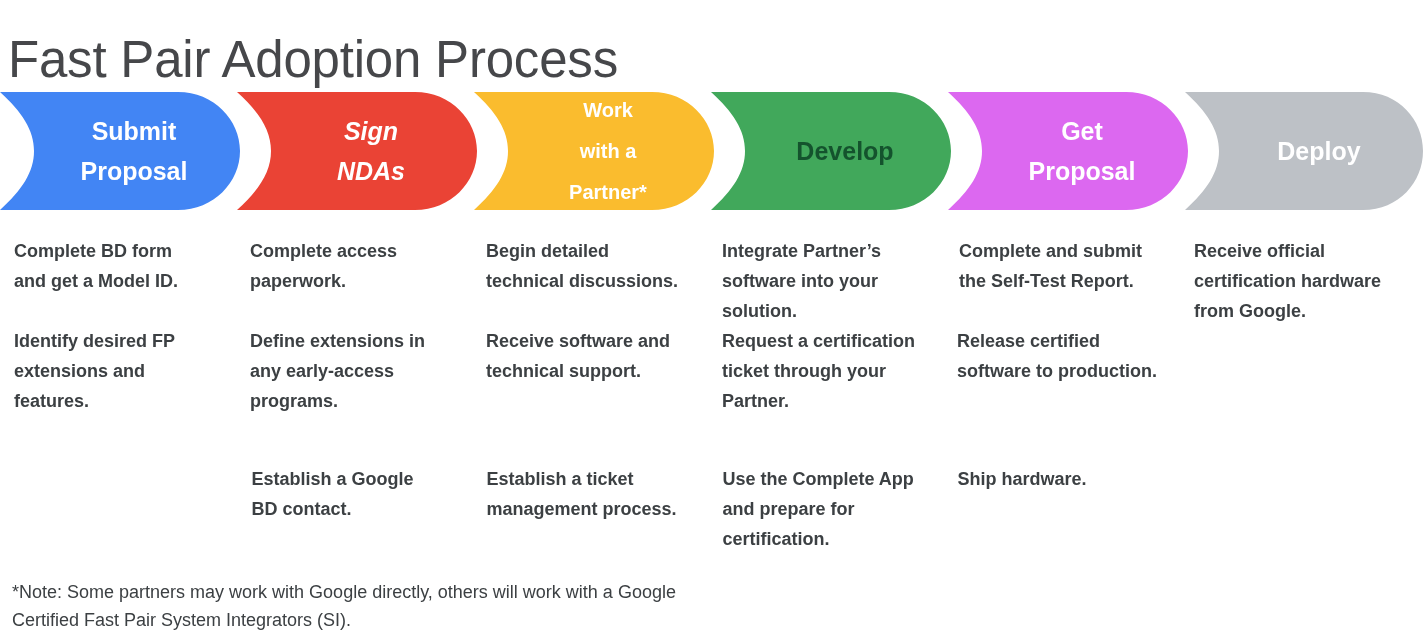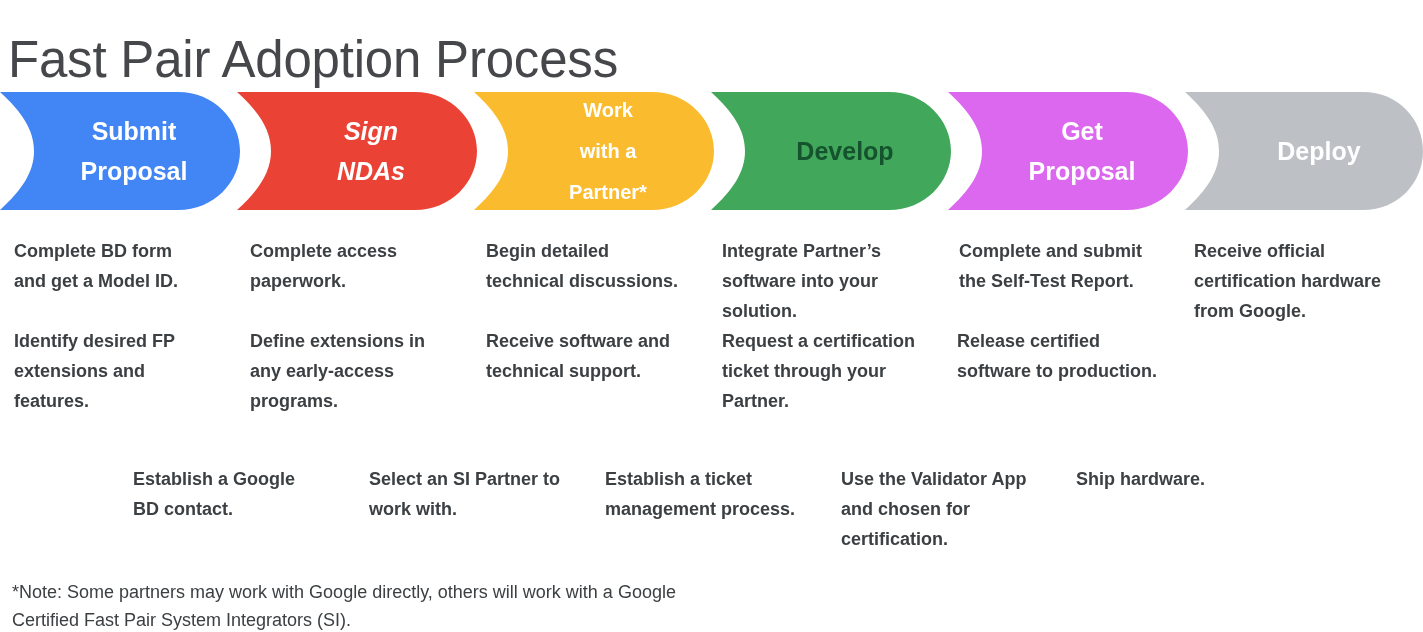--- a/index.html
+++ b/index.html
@@ -185,21 +185,20 @@
   <div class="detail-row r1">
     <div class="detail-cell c0">Identify desired FP extensions and features.</div>
     <div class="detail-cell c1">Define extensions in any early-access programs.</div>
     <div class="detail-cell c2">Receive software and technical support.</div>
     <div class="detail-cell c4">Request a certification ticket through your Partner.</div>
     <div class="detail-cell c5">Release certified software to production.</div>
   </div>
 
   <div class="detail-row r2">
     <div class="detail-cell c0">Establish a Google BD contact.</div>
-    <div class="detail-cell c1">Select an SI Partner to work with.</div>
     <div class="detail-cell c2">Establish a ticket management process.</div>
-    <div class="detail-cell c3">Use the Validator App and chosen for certification.</div>
+    <div class="detail-cell c3">Use the Complete App and prepare for certification.</div>
     <div class="detail-cell c5">Ship hardware.</div>
   </div>
 
 </div>
 
 <div id="footnote">*Note: Some partners may work with Google directly, others will work with a Google Certified Fast Pair System Integrators (SI).</div>
 
 </body></html>

